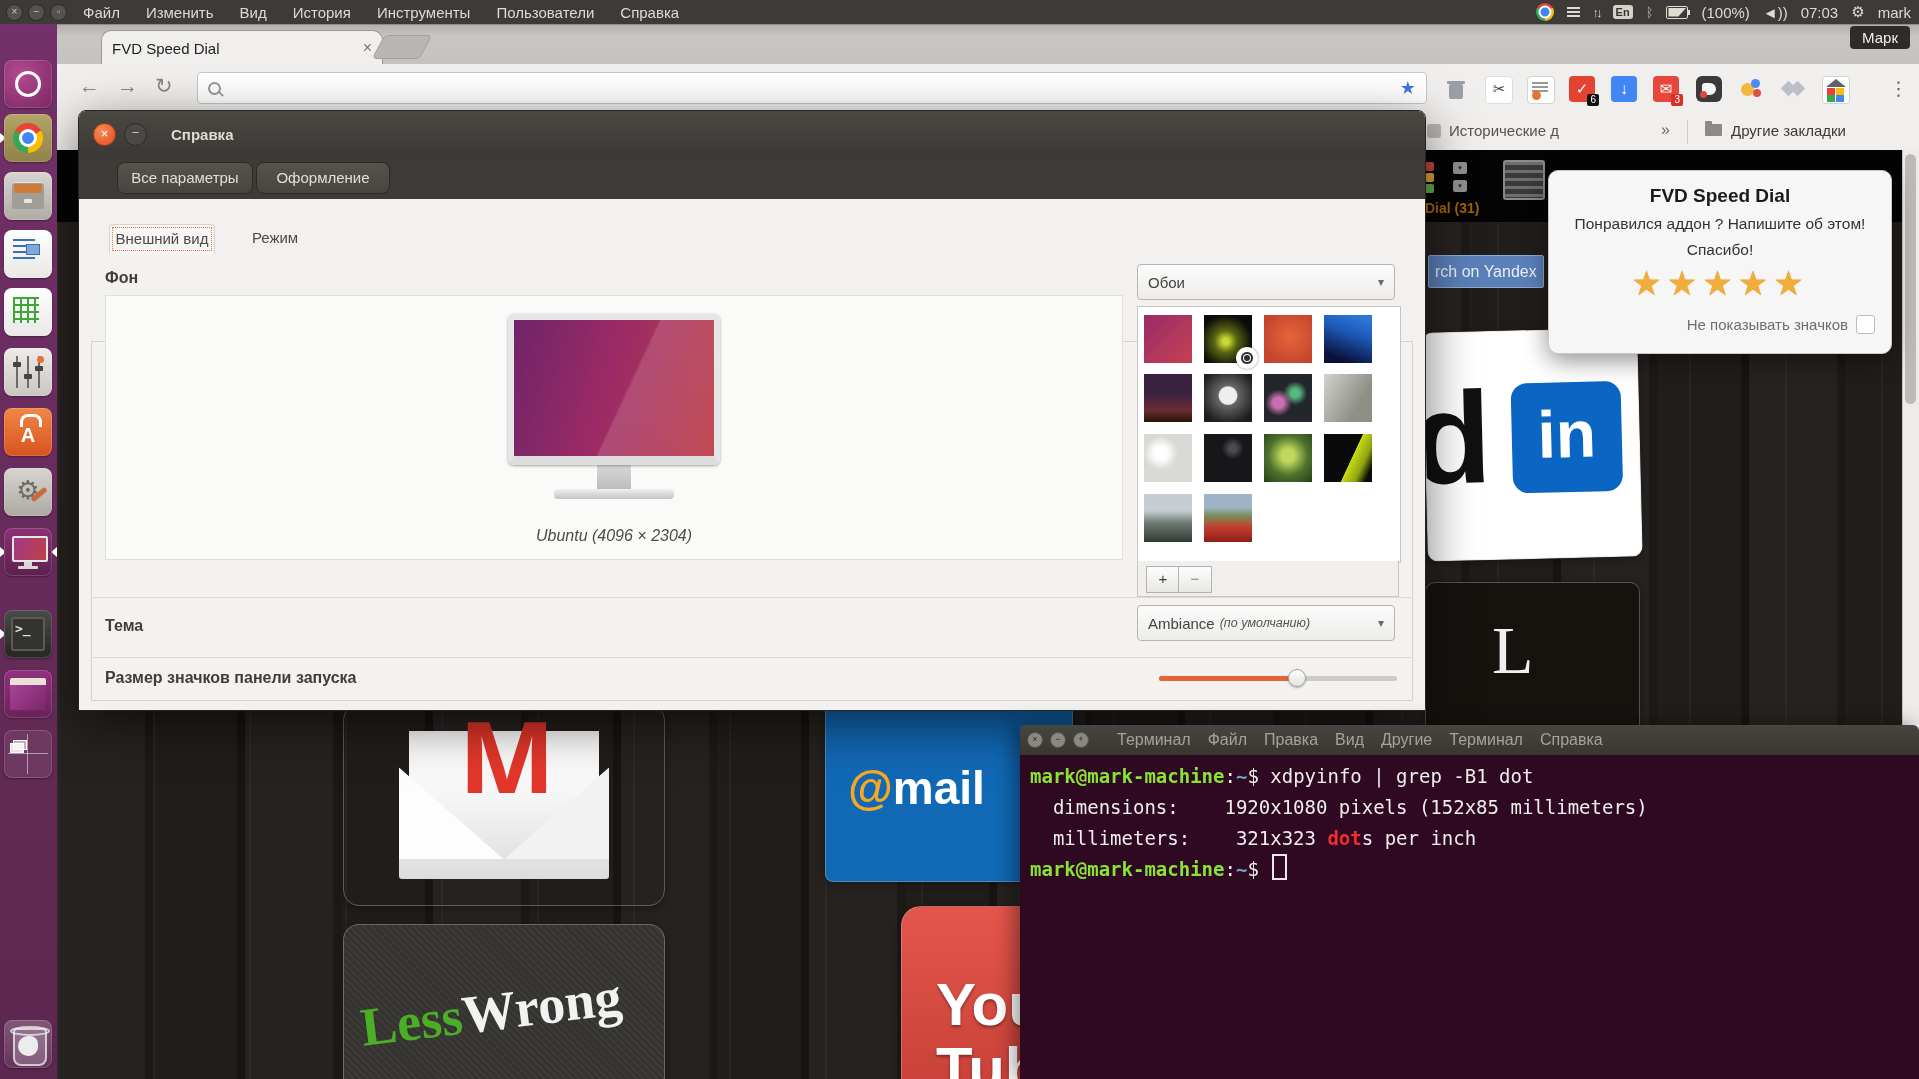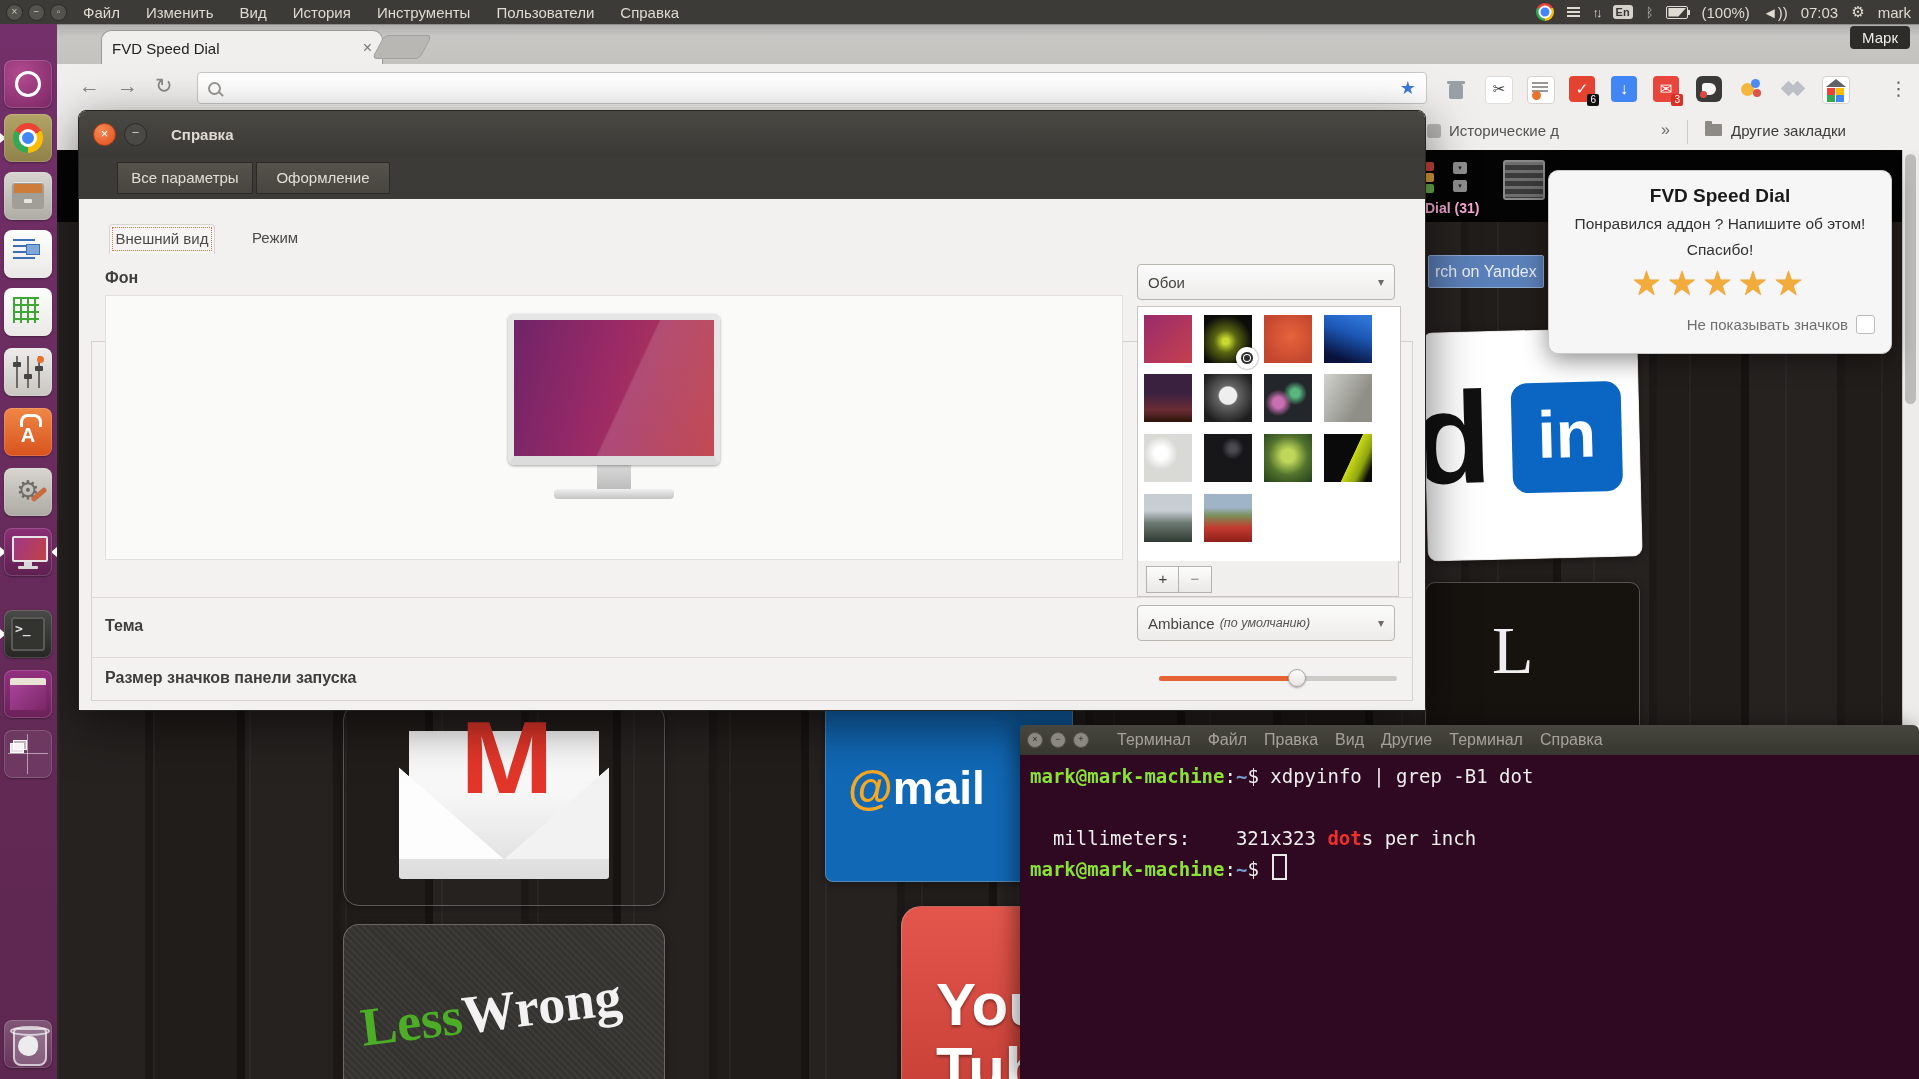--- a/index.html
+++ b/index.html
@@ -144,21 +144,21 @@
   .bm-other{position:absolute;left:1674px;top:8px;}
   .content{position:absolute;left:0;top:126px;right:0;bottom:0;
     background:repeating-linear-gradient(90deg,rgba(255,255,255,.03) 0 2px,transparent 2px 96px),
     repeating-linear-gradient(90deg,#262220 0 88px,#1C1917 88px 96px,#211D1A 96px 180px,#171412 180px 188px),#1E1B18;}
   .blackstrip{position:absolute;left:0;top:0;right:16px;height:72px;background:#040404;}
   .sd-dot{position:absolute;width:9px;height:9px;border-radius:2px;}
   .sd-btn{position:absolute;width:14px;height:12px;background:#8F8F8F;border-radius:2px;color:#222;
     font-size:7px;text-align:center;line-height:12px;}
   .sd-logo{position:absolute;left:1446px;top:10px;width:38px;height:36px;border:2px solid #8A8A8A;border-radius:3px;
     background:repeating-linear-gradient(#6E6E6E 0 3px,#3A3A3A 3px 8px);}
-  .sd-dial{position:absolute;left:1368px;top:50px;color:#f9a8d4;font-size:14px;font-weight:bold;}
+  .sd-dial{position:absolute;left:1368px;top:50px;color:#a16207;font-size:14px;font-weight:bold;}
   .yandexbtn{position:absolute;left:1371px;top:105px;width:116px;height:33px;background:#5B7FB8;
     border:1px solid #8FA9CF;border-radius:2px;color:#E8EEF6;font-size:16px;line-height:31px;padding-left:6px;
     box-sizing:border-box;overflow:hidden;}
   .tile{position:absolute;border:1px solid rgba(195,190,184,.38);border-radius:16px;overflow:hidden;
     box-shadow:0 2px 8px rgba(0,0,0,.35);}
   .t-linkedin{left:1368px;top:180px;width:213px;height:227px;background:#fff;transform:rotate(-1.4deg);border-radius:10px;}
   .t-linkedin .d{position:absolute;left:-14px;top:40px;font-size:130px;font-weight:bold;color:#111;line-height:1;}
   .t-linkedin .inbox{position:absolute;left:86px;top:52px;width:110px;height:110px;background:#0A66C2;border-radius:16px;
     color:#fff;font-weight:bold;font-size:66px;text-align:center;line-height:104px;}
   .t-l{left:1368px;top:432px;width:213px;height:165px;background:#16130F;border-radius:10px;}
@@ -193,21 +193,21 @@
     border-radius:8px 8px 4px 4px;box-shadow:0 14px 50px rgba(0,0,0,.55);border:1px solid #26251F;box-sizing:border-box;}
   .dlg-title{position:absolute;left:0;top:0;right:0;height:46px;border-radius:7px 7px 0 0;
     background:linear-gradient(#4A4843,#3A3935);display:flex;align-items:center;}
   .dlg-close{width:21px;height:21px;border-radius:50%;margin-left:14px;
     background:radial-gradient(circle at 35% 30%,#F58B54,#E04E1D);border:1px solid #B83A12;
     color:#fff;font-size:13px;line-height:20px;text-align:center;}
   .dlg-min{width:21px;height:21px;border-radius:50%;margin-left:8px;background:#4B4945;border:1px solid #2B2A27;
     color:#CFCBC3;font-size:13px;line-height:18px;text-align:center;}
   .dlg-title .t{margin-left:24px;color:#DFDBD3;font-weight:bold;font-size:15px;}
   .dlg-toolbar{position:absolute;left:0;top:46px;right:0;height:42px;background:#3C3B37;border-bottom:1px solid #2F2E2A;}
-  .dbtn{position:absolute;top:5px;height:32px;border-radius:0;border:1px solid #2B2A26;
+  .dbtn{position:absolute;top:5px;height:32px;border-radius:8px;border:1px solid #2B2A26;
     background:linear-gradient(#55534C,#47453F);color:#E2DED6;font-size:15px;line-height:30px;text-align:center;box-sizing:border-box;}
   .dlg-body{position:absolute;left:0;top:88px;right:0;bottom:0;background:#F2F1F0;}
   .nb-tab{position:absolute;height:30px;font-size:15px;line-height:28px;text-align:center;color:#4B4A45;box-sizing:border-box;}
   .nb-tab.active{background:#F6F5F4;border:1px solid #D8D5D1;border-bottom:none;border-radius:4px 4px 0 0;
     outline:1px dotted #E4724A;outline-offset:-4px;z-index:2;}
   .nb-box{position:absolute;left:12px;top:142px;right:12px;bottom:9px;background:#F3F2F1;border:1px solid #D5D2CE;}
   .lbl{position:absolute;font-weight:bold;font-size:16px;color:#3F3D39;}
   .wallbox{position:absolute;left:26px;top:184px;width:1016px;height:263px;background:#FAFAF9;border:1px solid #E3E0DC;}
   .monitor{position:absolute;left:50%;top:18px;transform:translateX(-50%);width:212px;}
   .mon-screen{width:200px;height:136px;margin:0 auto;border:6px solid #E6E6E6;border-bottom:9px solid #DCDCDC;
@@ -510,20 +510,21 @@
       <div class="nb-tab active" style="left:30px;top:25px;width:106px">Внешний вид</div>
       <div class="nb-tab" style="left:158px;top:25px;width:76px">Режим</div>
       <div class="nb-box"></div>
       <span class="lbl" style="left:26px;top:70px">Фон</span>
       <div class="wallbox" style="top:96px">
         <div class="monitor">
           <div class="mon-screen"></div>
           <div class="mon-neck"></div>
           <div class="mon-base"></div>
         </div>
+        <div class="wallcap">Ubuntu (4096 × 2304)</div>
       </div>
       <div class="combo" style="left:1058px;top:65px;width:258px">
         <span>Обои</span>
         <span class="car">▾</span>
       </div>
       <div class="thumbs" style="top:107px">
         <div class="thumb th1" style="left:6px;top:8px"></div>
         <div class="thumb th2" style="left:66px;top:8px">
           <span class="th-sel-badge"></span>
         </div>
@@ -583,18 +584,19 @@
         <span>Файл</span>
         <span>Правка</span>
         <span>Вид</span>
         <span>Другие</span>
         <span>Терминал</span>
         <span>Справка</span>
       </div>
     </div>
     <div class="term-body">
       <div class="tline" style="top:6px"><span class="tg">mark@mark-machine</span><span>:</span><span class="tb">~</span><span>$</span><span> xdpyinfo | grep -B1 dot</span></div>
+      <div class="tline" style="top:37px"><span>  dimensions:    1920x1080 pixels (152x85 millimeters)</span></div>
       <div class="tline" style="top:68px"><span>  millimeters:    321x323 </span><span class="tr">dot</span><span>s per inch</span></div>
       <div class="tline" style="top:99px"><span class="tg">mark@mark-machine</span><span>:</span><span class="tb">~</span><span>$</span><span> </span><span class="cursor"></span></div>
     </div>
   </div>
 
 </div>
 
 </body></html>

